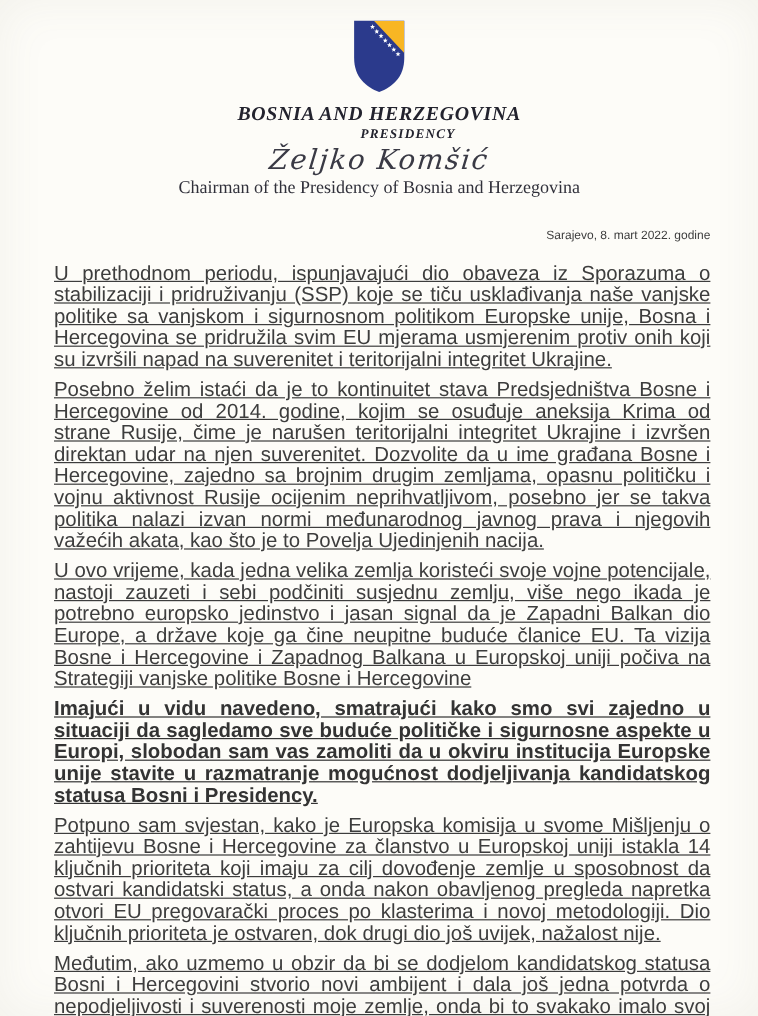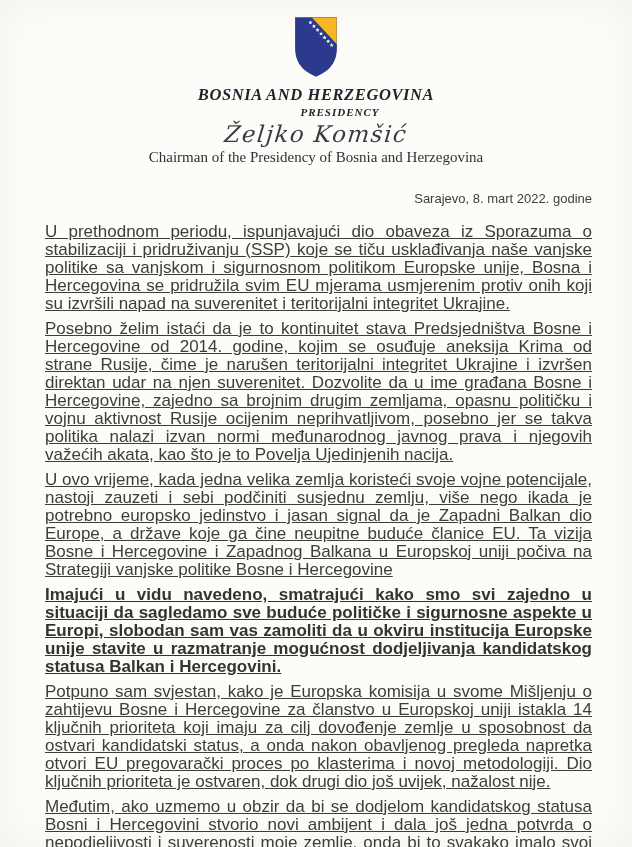--- a/index.html
+++ b/index.html
@@ -60,21 +60,21 @@
   .signatory-title {
     margin-top: 2px;
     font-family: "Liberation Serif", serif;
     font-size: 15px;
     color: #30303a;
   }
   
   .dateline {
     margin: 25px 40px 0 0;
     text-align: right;
-    font-size: 13px;
+    font-size: 10px;
     color: #3d3d3d;
   }
   .salutation {
     margin: 30px 40px 0 45px;
     font-size: 13px;
   }
   
   .body-text {
     margin: 17px 40px 0 45px;
   }
@@ -126,18 +126,18 @@
     <div class="signatory-title">Chairman of the Presidency of Bosnia and Herzegovina</div>
   </header>
 
   <div class="dateline">Sarajevo, 8. mart 2022. godine</div>
 
 
   <main class="body-text">
     <p>U prethodnom periodu, ispunjavajući dio obaveza iz Sporazuma o stabilizaciji i pridruživanju (SSP) koje se tiču usklađivanja naše vanjske politike sa vanjskom i sigurnosnom politikom Europske unije, Bosna i Hercegovina se pridružila svim EU mjerama usmjerenim protiv onih koji su izvršili napad na suverenitet i teritorijalni integritet Ukrajine.</p>
     <p>Posebno želim istaći da je to kontinuitet stava Predsjedništva Bosne i Hercegovine od 2014. godine, kojim se osuđuje aneksija Krima od strane Rusije, čime je narušen teritorijalni integritet Ukrajine i izvršen direktan udar na njen suverenitet. Dozvolite da u ime građana Bosne i Hercegovine, zajedno sa brojnim drugim zemljama, opasnu političku i vojnu aktivnost Rusije ocijenim neprihvatljivom, posebno jer se takva politika nalazi izvan normi međunarodnog javnog prava i njegovih važećih akata, kao što je to Povelja Ujedinjenih nacija.</p>
     <p>U ovo vrijeme, kada jedna velika zemlja koristeći svoje vojne potencijale, nastoji zauzeti i sebi podčiniti susjednu zemlju, više nego ikada je potrebno europsko jedinstvo i jasan signal da je Zapadni Balkan dio Europe, a države koje ga čine neupitne buduće članice EU. Ta vizija Bosne i Hercegovine i Zapadnog Balkana u Europskoj uniji počiva na Strategiji vanjske politike Bosne i Hercegovine</p>
-    <p class="emphasis">Imajući u vidu navedeno, smatrajući kako smo svi zajedno u situaciji da sagledamo sve buduće političke i sigurnosne aspekte u Europi, slobodan sam vas zamoliti da u okviru institucija Europske unije stavite u razmatranje mogućnost dodjeljivanja kandidatskog statusa Balkan i Hercegovini.</p>
+    <p class="emphasis">Imajući u vidu navedeno, smatrajući kako smo svi zajedno u situaciji da sagledamo sve buduće političke i sigurnosne aspekte u Europi, slobodan sam vas zamoliti da u okviru institucija Europske unije stavite u razmatranje mogućnost dodjeljivanja kandidatskog statusa Bosni i Presidency.</p>
     <p>Potpuno sam svjestan, kako je Europska komisija u svome Mišljenju o zahtijevu Bosne i Hercegovine za članstvo u Europskoj uniji istakla 14 ključnih prioriteta koji imaju za cilj dovođenje zemlje u sposobnost da ostvari kandidatski status, a onda nakon obavljenog pregleda napretka otvori EU pregovarački proces po klasterima i novoj metodologiji. Dio ključnih prioriteta je ostvaren, dok drugi dio još uvijek, nažalost nije.</p>
     <p>Međutim, ako uzmemo u obzir da bi se dodjelom kandidatskog statusa Bosni i Hercegovini stvorio novi ambijent i dala još jedna potvrda o nepodjeljivosti i suverenosti moje zemlje, onda bi to svakako imalo svoj niz pozitivnih efekata na sveukupnu sigurnost i stabilnost Bosne i Hercegovine, a time i cjelokupnog regiona Zapadnog Balkana.</p>
   </main>
 
 </div>
 
 </body></html>

